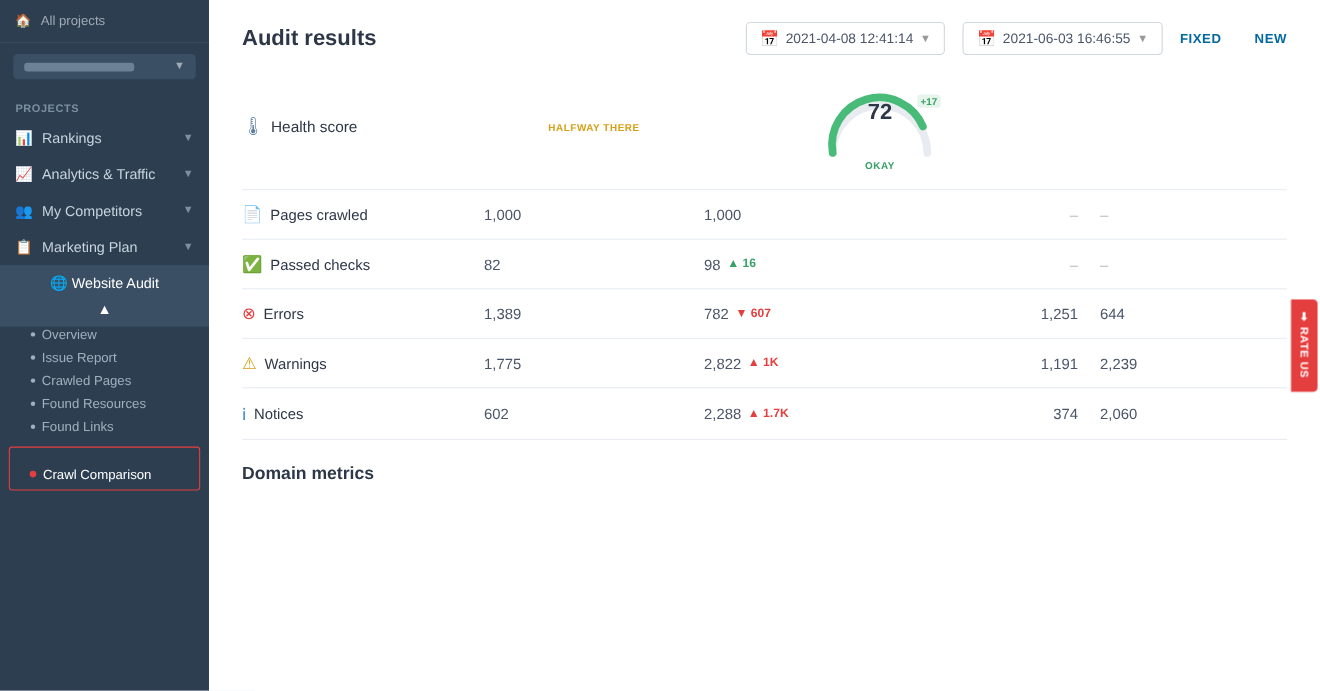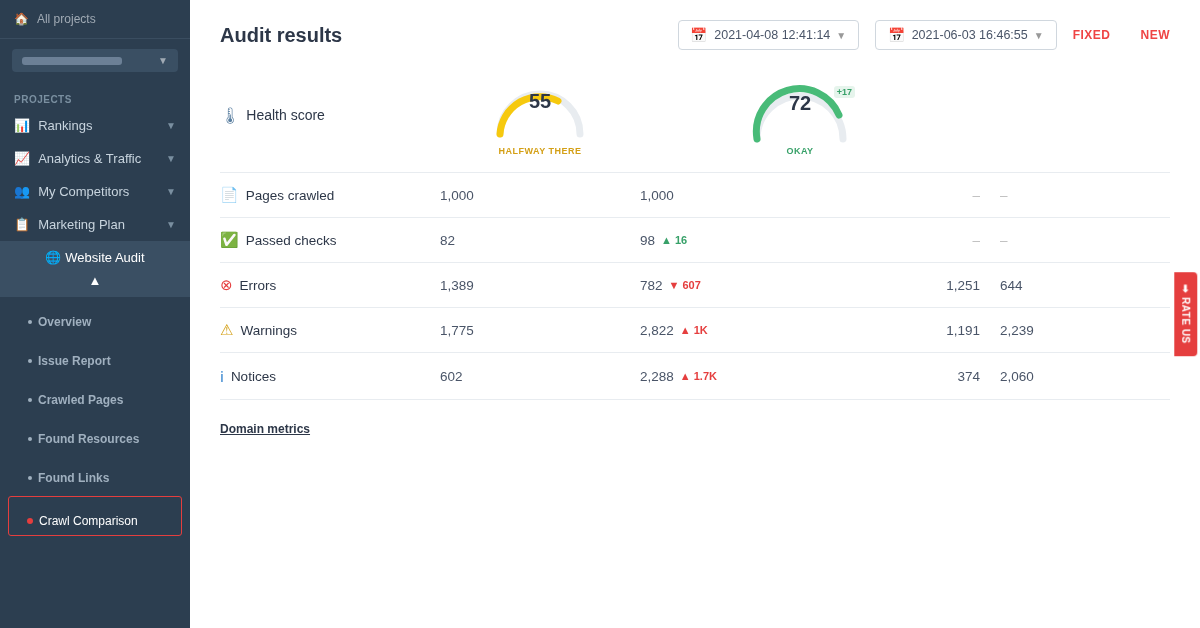--- a/index.html
+++ b/index.html
@@ -57,26 +57,25 @@
       color: #c8d4de;
       cursor: pointer;
       gap: 8px;
       justify-content: space-between;
     }
     .sidebar-item .item-left { display: flex; align-items: center; gap: 8px; }
     .sidebar-item .chevron { font-size: 10px; color: #7a8fa0; }
     .sidebar-sub-item {
       display: flex;
       align-items: center;
-      padding: 18px 14px 7px 28px;
+      padding: 0 14px 7px 28px;
       font-size: 12px;
       color: #a0b0bf;
       cursor: pointer;
       gap: 6px;
-      font-weight: bold;
     }
     .sidebar-sub-item .dot { width: 4px; height: 4px; border-radius: 50%; background: #a0b0bf; }
     .website-audit-item {
       display: flex;
       align-items: center;
       padding: 9px 14px;
       font-size: 13px;
       color: #fff;
       cursor: pointer;
       gap: 8px;
@@ -119,21 +118,21 @@
       cursor: pointer;
       background: #fff;
     }
     .date-picker-icon { color: #666; font-size: 14px; }
     .date-picker .chev { color: #999; font-size: 10px; }
     .fixed-new-labels {
       display: flex;
       gap: 30px;
       font-size: 12px;
       font-weight: 600;
-      color: #ef4444;
+      color: #0369a1;
       letter-spacing: 0.5px;
     }
 
     
     .health-score-row {
       display: flex;
       align-items: center;
       padding: 16px 0;
       border-bottom: 1px solid #e8ecf0;
     }
@@ -209,25 +208,24 @@
       color: #4a5568;
     }
     .delta-up { color: #38a169; font-size: 11px; font-weight: 600; }
     .delta-down { color: #e53e3e; font-size: 11px; font-weight: 600; }
     .data-col-3 { width: 100px; color: #4a5568; text-align: right; padding-right: 20px; }
     .data-col-4 { color: #4a5568; }
     .dash { color: #bbb; }
 
     
     .domain-metrics-title {
-      font-size: 12px;
+      font-size: 16px;
       font-weight: 600;
       color: #2d3748;
       margin-top: 20px;
-      text-decoration: underline;
     }
 
     
     .rate-us-btn {
       position: fixed;
       right: -22px;
       top: 50%;
       transform: translateY(-50%) rotate(90deg);
       background: #e53e3e;
       color: #fff;
@@ -352,29 +350,20 @@
     </div>
   </div>
 
   <div class="health-score-row">
     <div class="health-score-label">
       <span class="thermo">🌡</span>
       <span>Health score</span>
     </div>
 
     <div class="score-col">
-      <div class="gauge-container">
-        <svg class="gauge" width="100" height="70" viewBox="0 0 100 60">
-
-          <path d="M 10 55 A 40 40 0 0 1 90 55" fill="none" stroke="#e8ecf0" stroke-width="7" stroke-linecap="round"></path>
-
-          <path d="M 10 55 A 40 40 0 0 1 68 22" fill="none" stroke="#f6c90e" stroke-width="7" stroke-linecap="round"></path>
-        </svg>
-        <div class="gauge-label" style="top:38%;font-size:20px;font-weight:700;color:#2d3748;position:absolute;left:50%;transform:translate(-50%,-50%);">55</div>
-      </div>
       <div class="gauge-sub yellow">HALFWAY THERE</div>
     </div>
 
     <div class="score-col-2">
       <div class="gauge-container" style="width:110px;">
         <svg class="gauge" width="110" height="75" viewBox="0 0 110 65">
           <path d="M 12 60 A 43 43 0 0 1 98 60" fill="none" stroke="#e8ecf0" stroke-width="7" stroke-linecap="round"></path>
 
           <path d="M 12 60 A 43 43 0 0 1 94 36" fill="none" stroke="#48bb78" stroke-width="7" stroke-linecap="round"></path>
         </svg>

